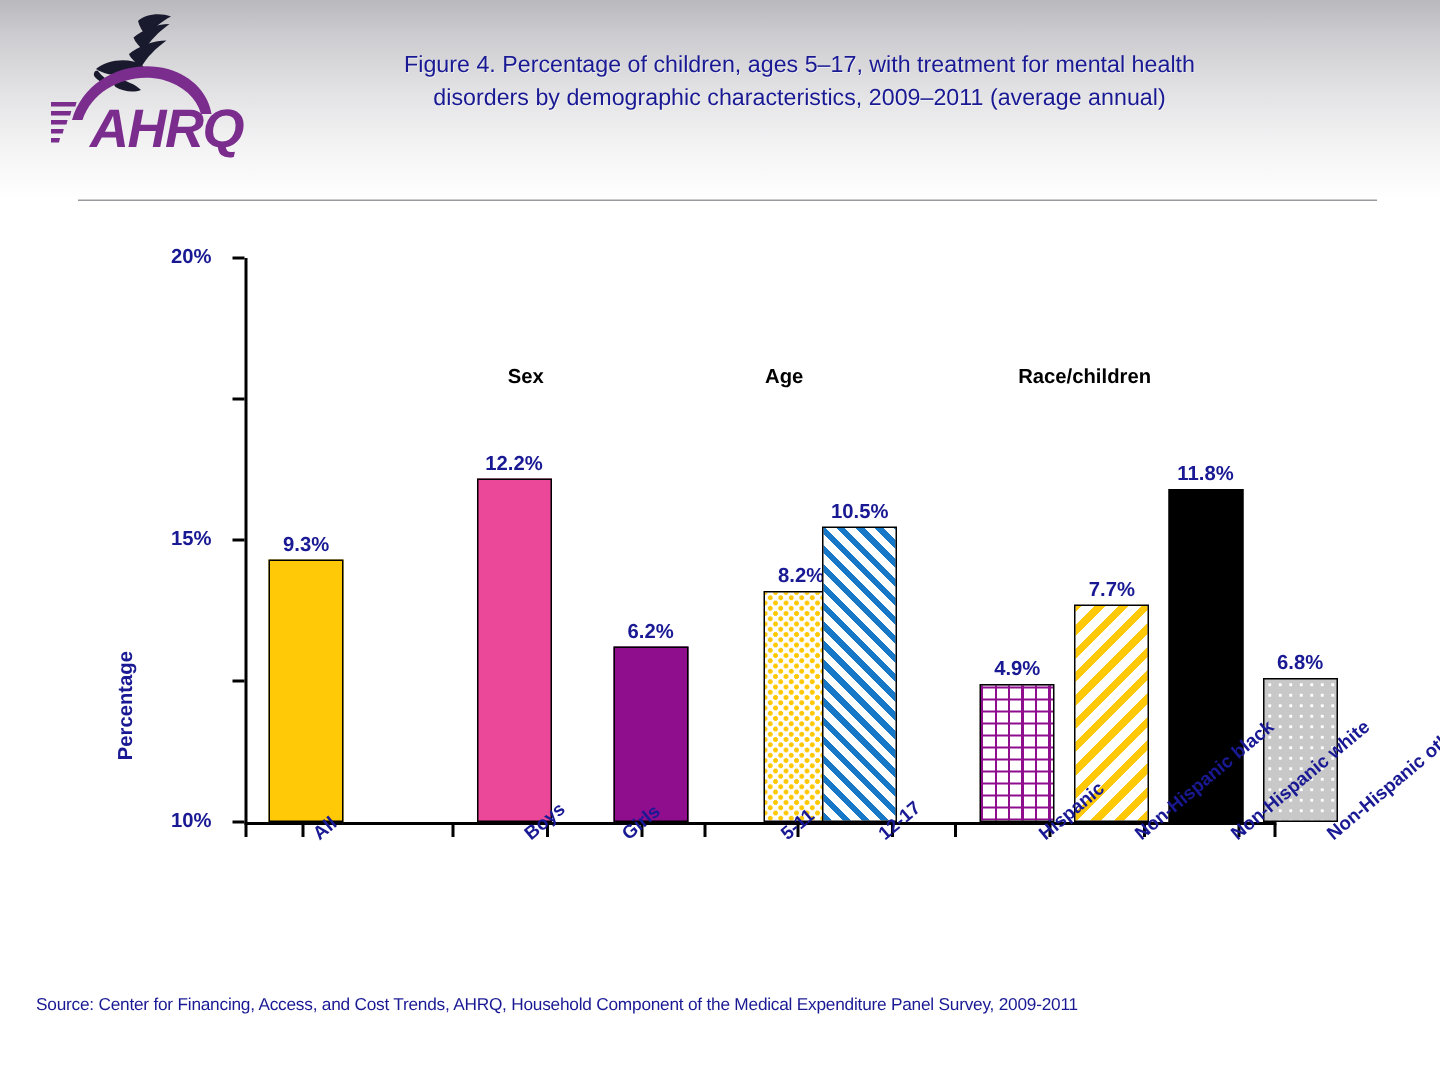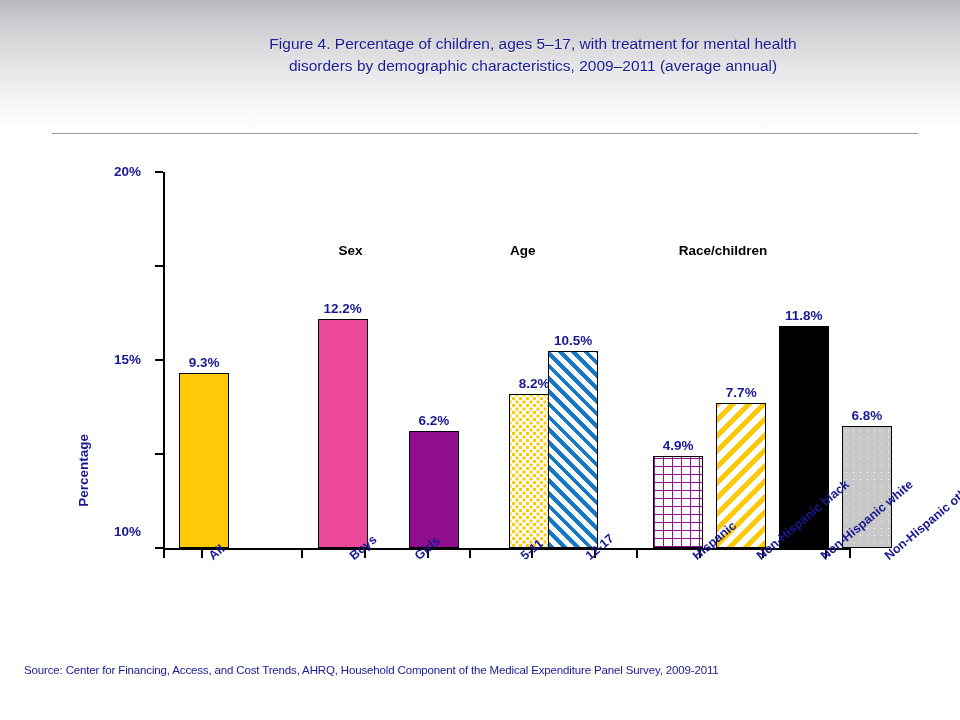--- a/index.html
+++ b/index.html
@@ -182,38 +182,63 @@
     font-weight: normal;
     white-space: nowrap;
     letter-spacing: -0.15px;
   }
 </style>
 </head>
 <body>
 
 <div id="header">
 
+  <div id="logo">
+    <svg width="130" height="100" viewBox="0 0 130 100">
+
+      <g fill="#1a1a2e">
+        <path d="M58 6 C62 2 72 0 80 3 C74 6 68 11 64 17 C61 13 59 10 58 6 Z"></path>
+        <path d="M55 17 C61 12 70 8 79 8 C72 13 66 19 62 26 C59 23 56 20 55 17 Z"></path>
+        <path d="M52 28 C58 23 68 19 77 19 C70 24 64 30 60 37 C57 34 53 31 52 28 Z"></path>
+        <path d="M30 38 C36 33 46 31 55 33 C60 34 63 37 65 41 C60 43 54 44 48 43 C41 42 34 41 30 38 Z"></path>
+        <path d="M44 44 C50 46 56 48 60 52 C55 54 48 53 43 50 C41 48 42 45 44 44 Z"></path>
+        <path d="M31 39 C34 43 38 46 43 48 C38 49 32 47 29 43 C28 41 29 39 31 39 Z"></path>
+      </g>
+
+      <path d="M14 72 C22 44 52 31 78 38 C95 43 105 55 107 68 L100 68 C97 57 88 49 74 45 C52 40 28 51 21 72 Z" fill="#7B2D8E"></path>
+
+      <g fill="#7B2D8E">
+
+        <rect x="8" y="60" width="24" height="3" transform="skewX(-14)"></rect>
+        <rect x="8" y="66" width="22" height="3" transform="skewX(-14)"></rect>
+        <rect x="9" y="72" width="20" height="3" transform="skewX(-14)"></rect>
+        <rect x="10" y="78" width="18" height="3" transform="skewX(-14)"></rect>
+        <rect x="11" y="84" width="16" height="3" transform="skewX(-14)"></rect>
+        <text x="26" y="90" font-family="'Liberation Sans',sans-serif" font-size="36" font-weight="bold" font-style="italic" letter-spacing="-1">AHRQ</text>
+      </g>
+    </svg>
+  </div>
 
   <div id="fig-title">Figure 4. Percentage of children, ages 5–17, with treatment for mental health disorders by demographic characteristics, 2009–2011 (average annual)</div>
   <div id="divider"></div>
 </div>
 
 <div id="chart">
 
   <div id="y-axis-title">Percentage</div>
 
   <div id="plot">
     <div class="axis-line" id="y-axis"></div>
     <div class="axis-line" id="x-axis"></div>
 
     <div id="y-ticks">
         <div class="y-tick" style="top: 375px;"></div>
         <div class="y-tick" style="top: 281px;"></div>
         <div class="y-tick" style="top: 187px;">
-          <div class="y-label" style="top: 172px;">10%</div>
+          <div class="y-label" style="top: 188px;">10%</div>
         </div>
         <div class="y-tick" style="top: 93px;">
           <div class="y-label" style="top: 94px;">15%</div>
         </div>
         <div class="y-tick" style="top: -1px;">
           <div class="y-label" style="top: 0px;">20%</div>
         </div>
       </div>
     <div id="x-ticks">
         <div class="x-tick" style="left: calc(0% - 1px);"></div>
@@ -253,21 +278,21 @@
         </div>
         <div class="bar f-brick-purple" style="left: 71.3%; width: 7.3%; height: 92.12px;">
           <div class="bar-value">4.9%</div>
         </div>
         <div class="bar f-diag-gold" style="left: 80.5%; width: 7.3%; height: 144.76px;">
           <div class="bar-value">7.7%</div>
         </div>
         <div class="bar f-solid-black" style="left: 89.6%; width: 7.3%; height: 221.84px;">
           <div class="bar-value">11.8%</div>
         </div>
-        <div class="bar f-solid-gray" style="left: 98.8%; width: 7.3%; height: 122px;">
+        <div class="bar f-solid-gray" style="left: 98.8%; width: 7.3%; height: 96px;">
           <div class="bar-value">6.8%</div>
         </div>
       </div>
   </div>
 
   <div id="x-labels">
       <div class="x-label" style="left: calc(5.996%);">All</div>
       <div class="x-label" style="left: calc(26.196%);">Boys</div>
       <div class="x-label" style="left: calc(35.396%);">Girls</div>
       <div class="x-label" style="left: calc(50.596%);">5-11</div>

